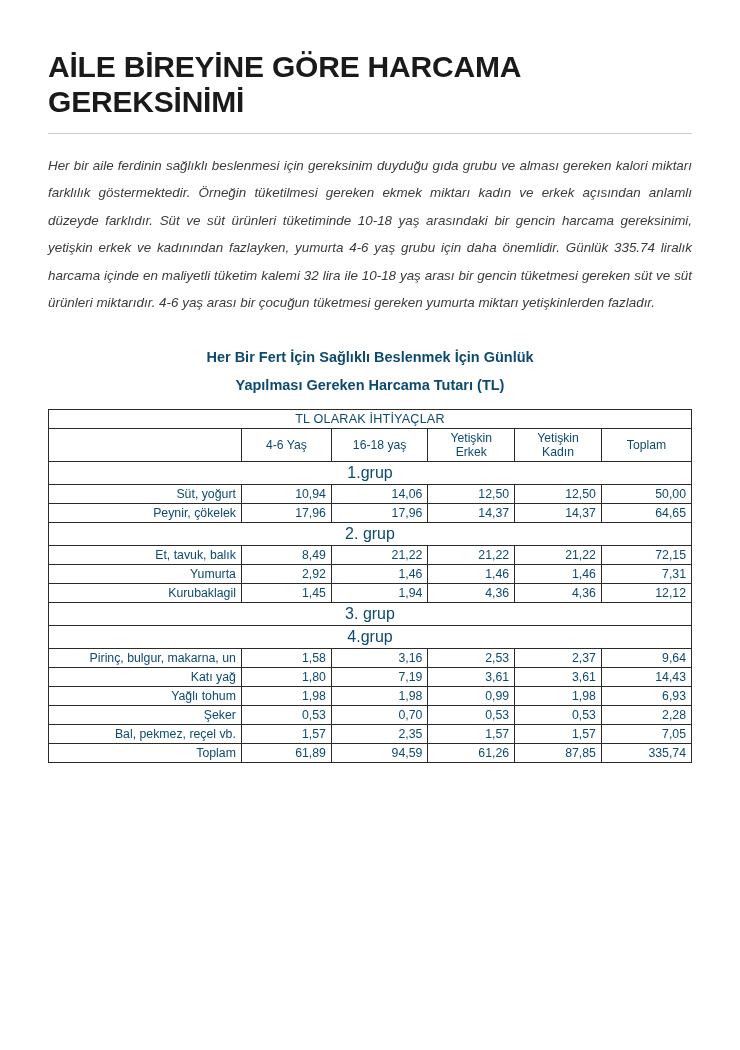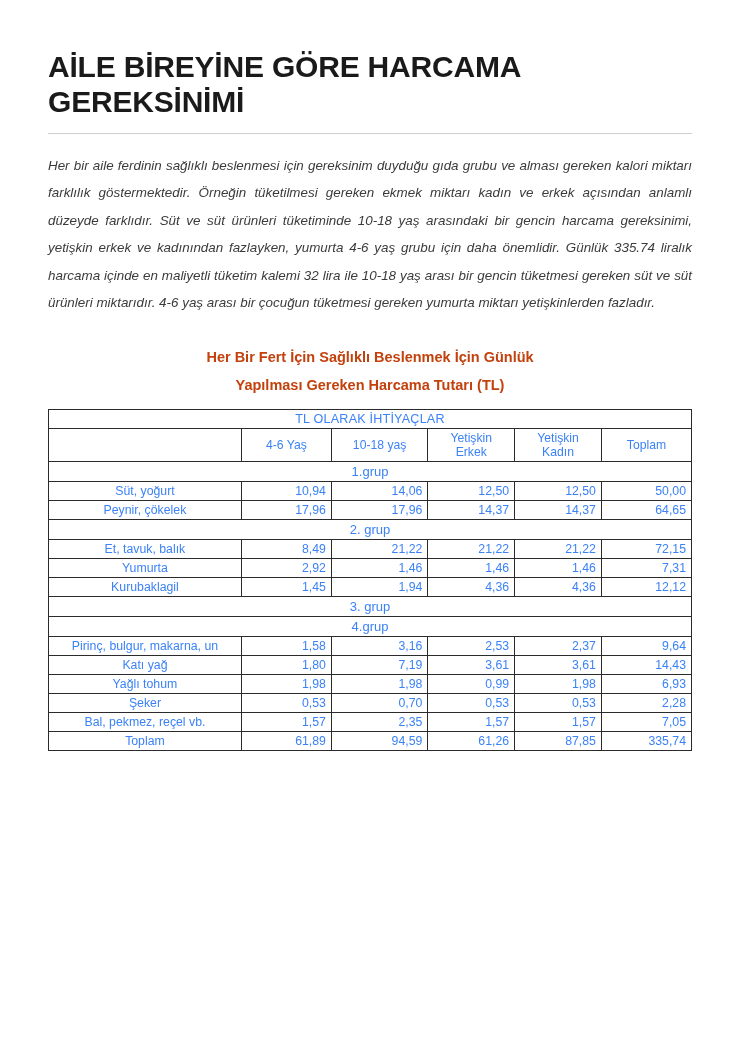--- a/index.html
+++ b/index.html
@@ -37,31 +37,31 @@
   .body-text {
     font-size: 13.4px;
     line-height: 2.05;
     text-align: justify;
     color: #3b3b3b;
     margin: 0 0 10px 0;
     font-style: italic;
   }
   .table-caption {
     text-align: center;
-    color: #c2410c;
+    color: #0c4a6e;
     font-weight: bold;
     font-size: 14.5px;
     line-height: 1.95;
     margin: 26px 0 10px 0;
   }
   table.needs {
     border-collapse: collapse;
     width: 100%;
     font-size: 12.3px;
-    color: #3b82f6;
+    color: #0c4a6e;
     table-layout: fixed;
     border-radius: 22px;
   }
   table.needs td, table.needs th {
     border: 1px solid #2b2b2b;
     padding: 2px 5px;
     height: 19px;
     vertical-align: middle;
     font-weight: normal;
     box-sizing: border-box;
@@ -74,24 +74,24 @@
   }
   .hdr-sub {
     text-align: center;
     font-weight: normal;
     font-size: 12.2px;
     line-height: 1.15;
   }
   .group-row td {
     text-align: center;
     font-weight: normal;
-    font-size: 13px;
+    font-size: 16px;
   }
   .label-cell {
-    text-align: center;
+    text-align: right;
     white-space: nowrap;
     overflow: hidden;
   }
   .num {
     text-align: right;
     font-variant-numeric: tabular-nums;
   }
   .bold-num {
     font-weight: bold;
   }
@@ -129,21 +129,21 @@
         <col class="c4">
         <col class="c5">
     </colgroup>
     <tbody id="table-body">
         <tr>
           <td class="hdr-main" colspan="6">TL OLARAK İHTİYAÇLAR</td>
         </tr>
         <tr>
           <td class="hdr-sub"></td>
           <td class="hdr-sub">4-6 Yaş</td>
-          <td class="hdr-sub">10-18 yaş</td>
+          <td class="hdr-sub">16-18 yaş</td>
           <td class="hdr-sub">
             <div>Yetişkin</div>
             <div>Erkek</div>
           </td>
           <td class="hdr-sub">
             <div>Yetişkin</div>
             <div>Kadın</div>
           </td>
           <td class="hdr-sub">Toplam</td>
         </tr>

